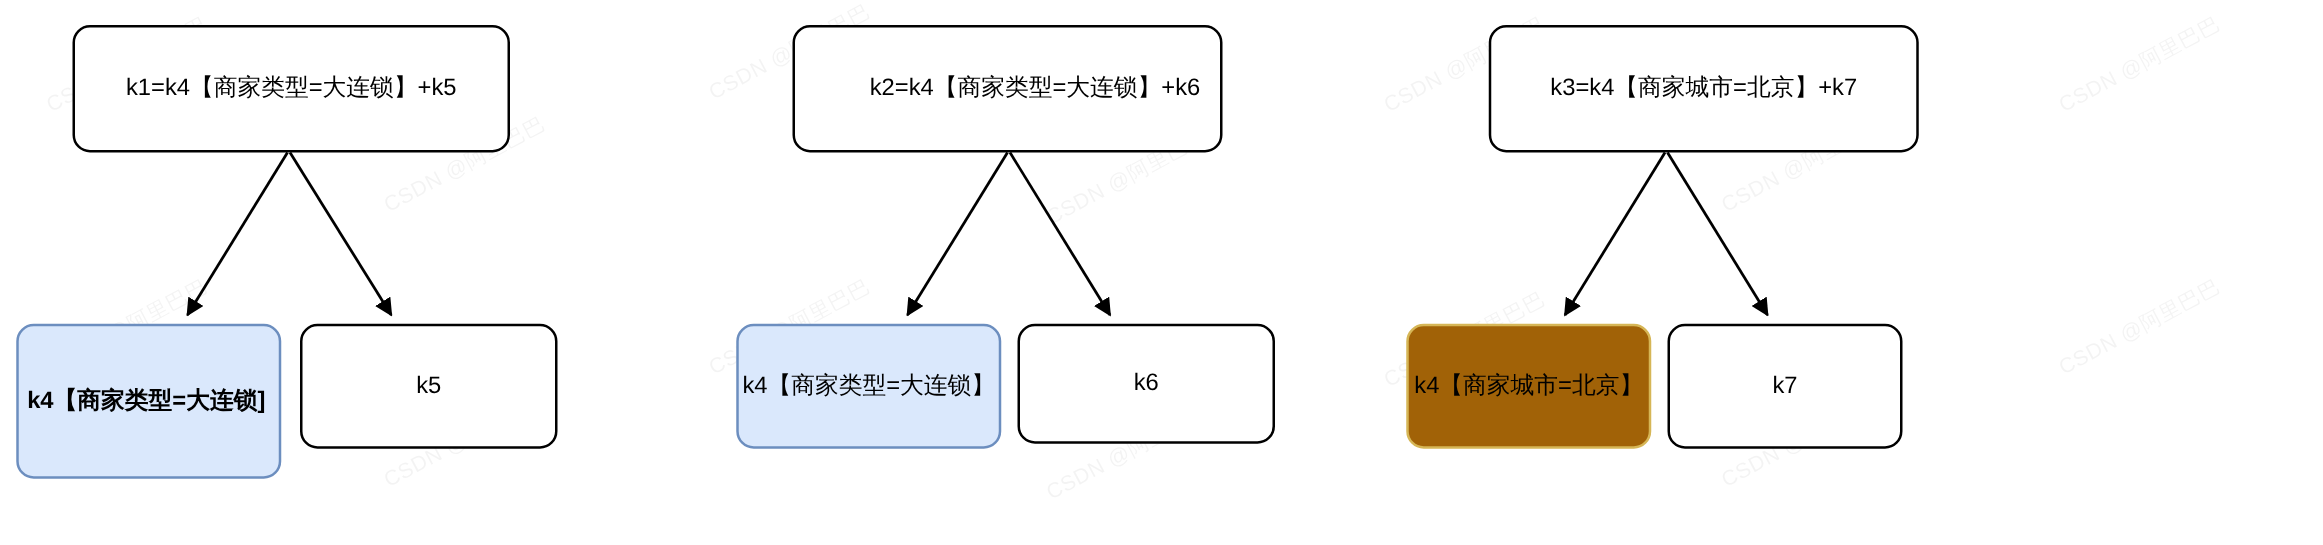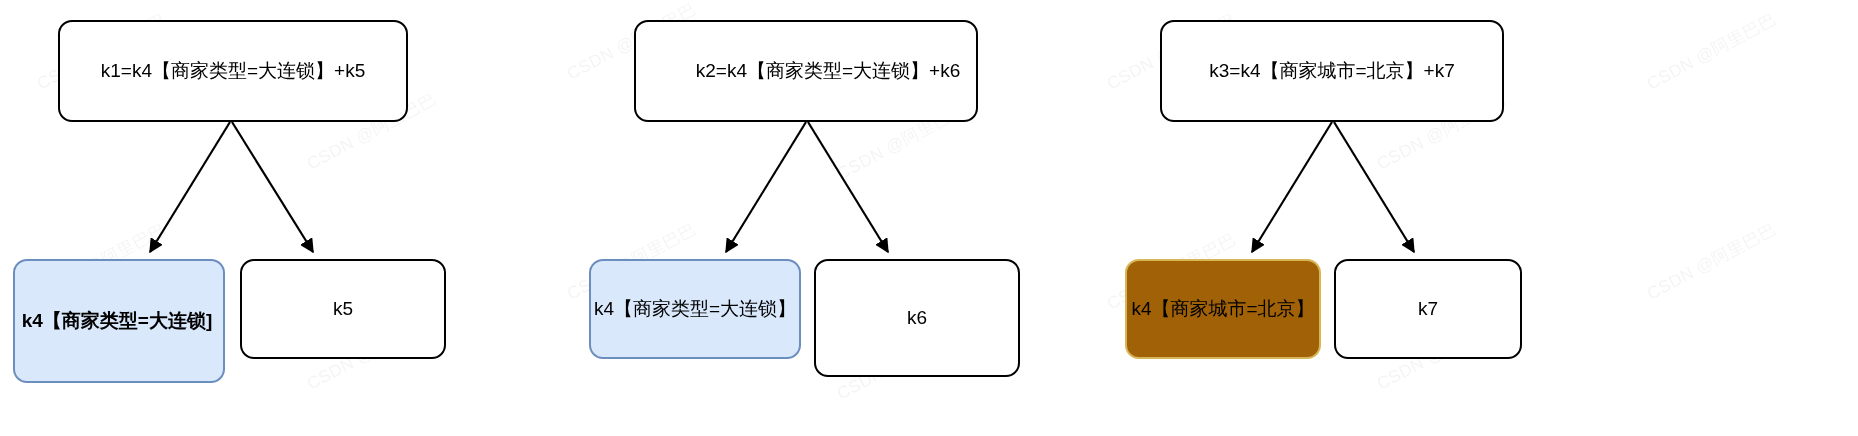--- a/index.html
+++ b/index.html
@@ -137,25 +137,25 @@
   </div>
 
   <div class="node white" style="left:634px; top:20px; width:344px; height:102px;padding-left:44px;">
     <span class="node-label">k2=k4【商家类型=大连锁】+k6</span>
   </div>
 
   <div class="node blue" style="left:589px; top:259px; width:212px; height:100px;text-align:right;">
     <span class="node-label">k4【商家类型=大连锁】</span>
   </div>
 
-  <div class="node white" style="left:814px; top:259px; width:206px; height:118px;">
+  <div class="node white" style="left:814px; top:259px; width:206px; height:96px;">
     <span class="node-label">k6</span>
   </div>
 
-  <div class="node white" style="left:1160px; top:20px; width:344px; height:102px;">
+  <div class="node white" style="left:1191px; top:20px; width:344px; height:102px;">
     <span class="node-label">k3=k4【商家城市=北京】+k7</span>
   </div>
 
   <div class="node yellow" style="left:1125px; top:259px; width:196px; height:100px;">
     <span class="node-label">k4【商家城市=北京】</span>
   </div>
 
   <div class="node white" style="left:1334px; top:259px; width:188px; height:100px;">
     <span class="node-label">k7</span>
   </div>

